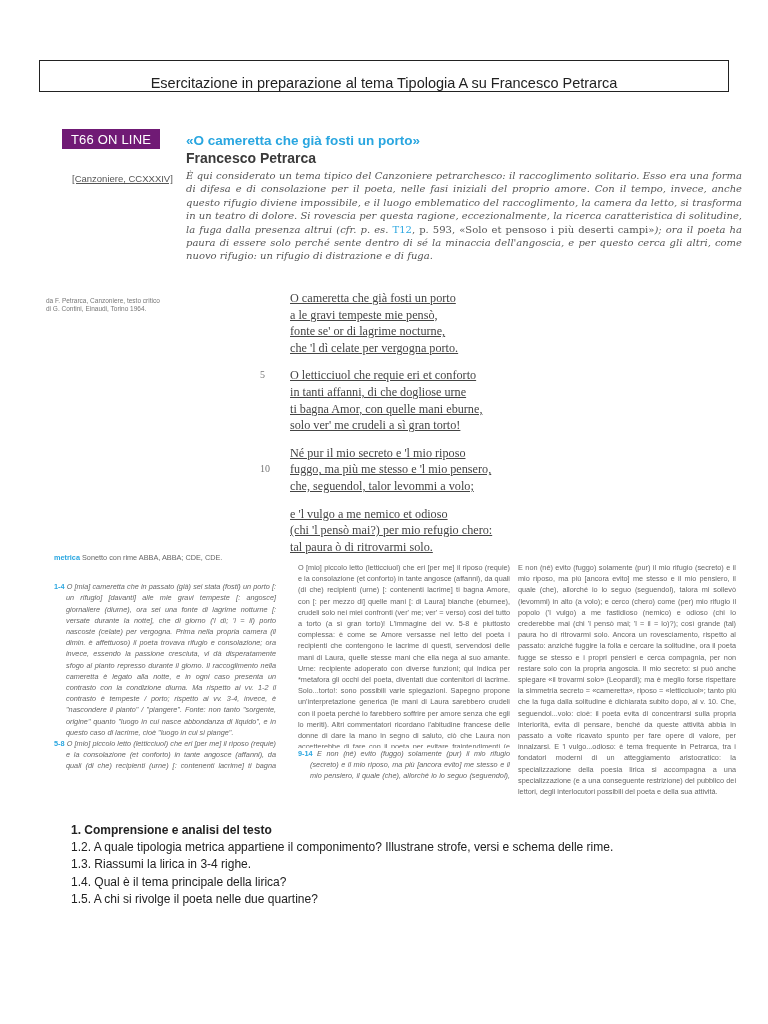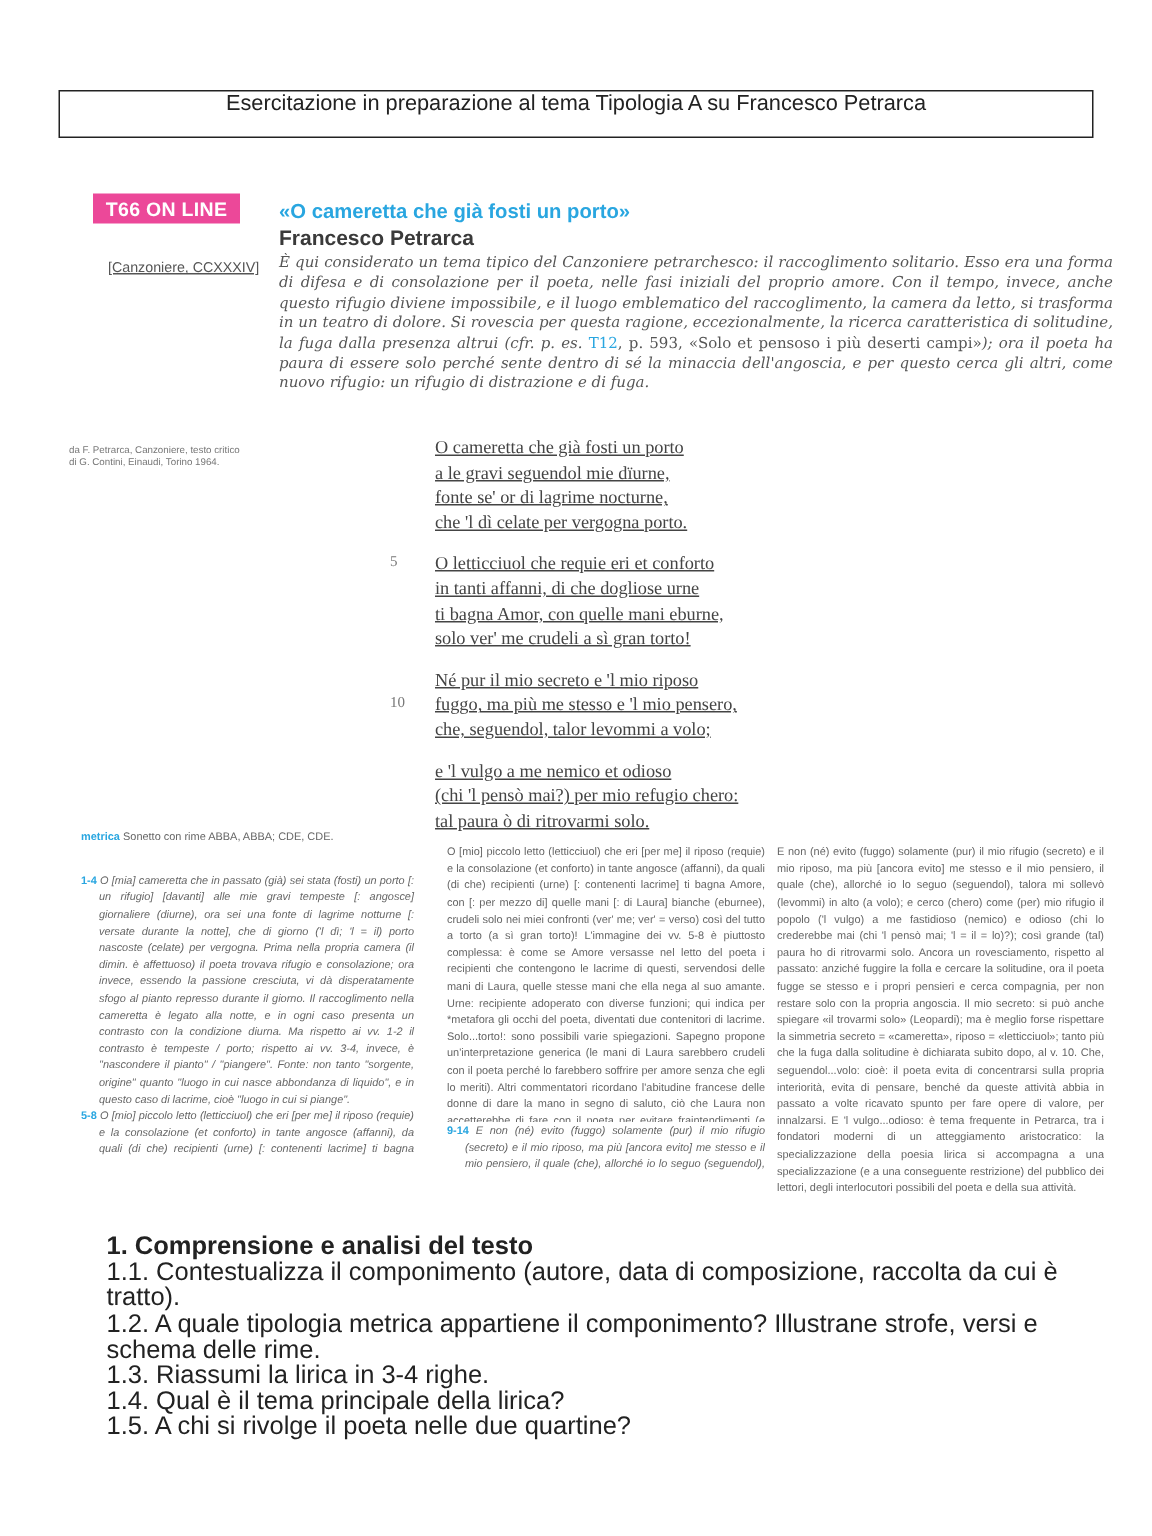--- a/index.html
+++ b/index.html
@@ -1,29 +1,29 @@
 <!DOCTYPE html>
 <html><head>
 <meta charset="utf-8">
 <style>
   * { margin:0; padding:0; box-sizing:border-box; }
   html, body { width:768px; height:1024px; background:#ffffff; overflow:hidden; }
   body { position:relative; font-family:"Liberation Sans", sans-serif; color:#1a1a1a; }
 
   .header-box {
     position:absolute; left:39px; top:60px; width:690px; height:32px;
-    border:1.5px solid #222; display:flex; align-items:flex-start; justify-content:center;
+    border:1.5px solid #222; display:flex; align-items:flex-end; justify-content:center;
     font-size:14.5px; color:#222;
   }
 
   .scan { position:absolute; left:58px; top:125px; width:682px; height:690px; }
 
   .badge {
     position:absolute; left:4px; top:4px; width:98px; height:20px;
-    background:#ec4899; color:#fff; font-weight:bold; font-size:13px;
+    background:#701a75; color:#fff; font-weight:normal; font-size:13px;
     display:flex; align-items:center; justify-content:center; letter-spacing:0.2px;
   }
   .source-ref { position:absolute; left:14px; top:48px; font-size:9.5px; color:#555;text-decoration:underline; }
 
   .author { position:absolute; left:128px; top:5px; font-size:14px; font-weight:bold; color:#3a3a3a;margin-top:20px; }
   .poem-title { position:absolute; left:128px; top:8px; font-size:13.5px; font-weight:bold; color:#29a6e0;text-align:center; }
 
   .intro {
     position:absolute; left:128px; top:44px; width:556px;
     font-family:"DejaVu Serif", serif; font-style:italic; font-size:10px; line-height:13.4px;
@@ -42,21 +42,21 @@
   .notes { position:absolute; top:427px; font-size:7.3px; line-height:11.2px; color:#666; text-align:justify; }
   .notes .it { font-style:italic; }
   .col1 { left:-4px; width:222px; }
   .col2 { left:240px; width:212px; top:437px; }
   .col3 { left:460px; width:218px; top:437px; }
   .metrica-line { margin-bottom:18px; }
   .metrica-line .lbl { color:#29a6e0; font-weight:bold; }
   .note-block { padding-left:12px; text-indent:-12px; }
   .note-block .n { color:#29a6e0; font-weight:bold; }
 
-  .questions { position:absolute; left:71px; top:822px; width:680px; font-size:17px; line-height:17.2px; color:#222; }
+  .questions { position:absolute; left:71px; top:822px; width:680px; font-size:12px; line-height:17.2px; color:#222; }
   .questions .qh { font-weight:bold; }
 </style>
 </head>
 <body>
 
 <div class="header-box">
   <span>Esercitazione in preparazione al tema Tipologia A su Francesco Petrarca</span>
 </div>
 
 <div class="scan">
@@ -67,21 +67,21 @@
 
   <div class="intro">
     <span>È qui considerato un tema tipico del Canzoniere petrarchesco: il raccoglimento solitario. Esso era una forma di difesa e di consolazione per il poeta, nelle fasi iniziali del proprio amore. Con il tempo, invece, anche questo rifugio diviene impossibile, e il luogo emblematico del raccoglimento, la camera da letto, si trasforma in un teatro di dolore. Si rovescia per questa ragione, eccezionalmente, la ricerca caratteristica di solitudine, la fuga dalla presenza altrui (cfr. p. es. </span><span class="ref">T12</span><span class="quote">, p. 593, </span><span class="quote">«Solo et pensoso i più deserti campi»</span><span>); ora il poeta ha paura di essere solo perché sente dentro di sé la minaccia dell'angoscia, e per questo cerca gli altri, come nuovo rifugio: un rifugio di distrazione e di fuga.</span>
   </div>
 
   <div class="edition">da F. Petrarca, Canzoniere, testo critico di G. Contini, Einaudi, Torino 1964.</div>
 
   <div class="poem">
     <div class="stanza">
       <div class="vline">O cameretta che già fosti un porto</div>
-      <div class="vline">a le gravi seguendol mie dïurne,</div>
+      <div class="vline">a le gravi tempeste mie pensò,</div>
       <div class="vline">fonte se' or di lagrime nocturne,</div>
       <div class="vline">che 'l dì celate per vergogna porto.</div>
     </div>
     <div class="stanza">
       <div class="vline"><span class="vnum">5</span><span>O letticciuol che requie eri et conforto</span></div>
       <div class="vline">in tanti affanni, di che dogliose urne</div>
       <div class="vline">ti bagna Amor, con quelle mani eburne,</div>
       <div class="vline">solo ver' me crudeli a sì gran torto!</div>
     </div>
     <div class="stanza">
@@ -121,18 +121,17 @@
     </div>
   </div>
 
   <div class="notes col3" style="height:235px;overflow:hidden;">
     <div>E non (né) evito (fuggo) solamente (pur) il mio rifugio (secreto) e il mio riposo, ma più [ancora evito] me stesso e il mio pensiero, il quale (che), allorché io lo seguo (seguendol), talora mi sollevò (levommi) in alto (a volo); e cerco (chero) come (per) mio rifugio il popolo ('l vulgo) a me fastidioso (nemico) e odioso (chi lo crederebbe mai (chi 'l pensò mai; 'l = il = lo)?); così grande (tal) paura ho di ritrovarmi solo. Ancora un rovesciamento, rispetto al passato: anziché fuggire la folla e cercare la solitudine, ora il poeta fugge se stesso e i propri pensieri e cerca compagnia, per non restare solo con la propria angoscia. Il mio secreto: si può anche spiegare «il trovarmi solo» (Leopardi); ma è meglio forse rispettare la simmetria secreto = «cameretta», riposo = «letticciuol»; tanto più che la fuga dalla solitudine è dichiarata subito dopo, al v. 10. Che, seguendol...volo: cioè: il poeta evita di concentrarsi sulla propria interiorità, evita di pensare, benché da queste attività abbia in passato a volte ricavato spunto per fare opere di valore, per innalzarsi. E 'l vulgo...odioso: è tema frequente in Petrarca, tra i fondatori moderni di un atteggiamento aristocratico: la specializzazione della poesia lirica si accompagna a una specializzazione (e a una conseguente restrizione) del pubblico dei lettori, degli interlocutori possibili del poeta e della sua attività.</div>
   </div>
 </div>
 
 <div class="questions">
   <div class="qh">1. Comprensione e analisi del testo</div>
-  <div>1.1. Contestualizza il componimento (autore, data di composizione, raccolta da cui è tratto).</div>
   <div>1.2. A quale tipologia metrica appartiene il componimento? Illustrane strofe, versi e schema delle rime.</div>
   <div>1.3. Riassumi la lirica in 3-4 righe.</div>
   <div>1.4. Qual è il tema principale della lirica?</div>
   <div>1.5. A chi si rivolge il poeta nelle due quartine?</div>
 </div>
 
 </body></html>

